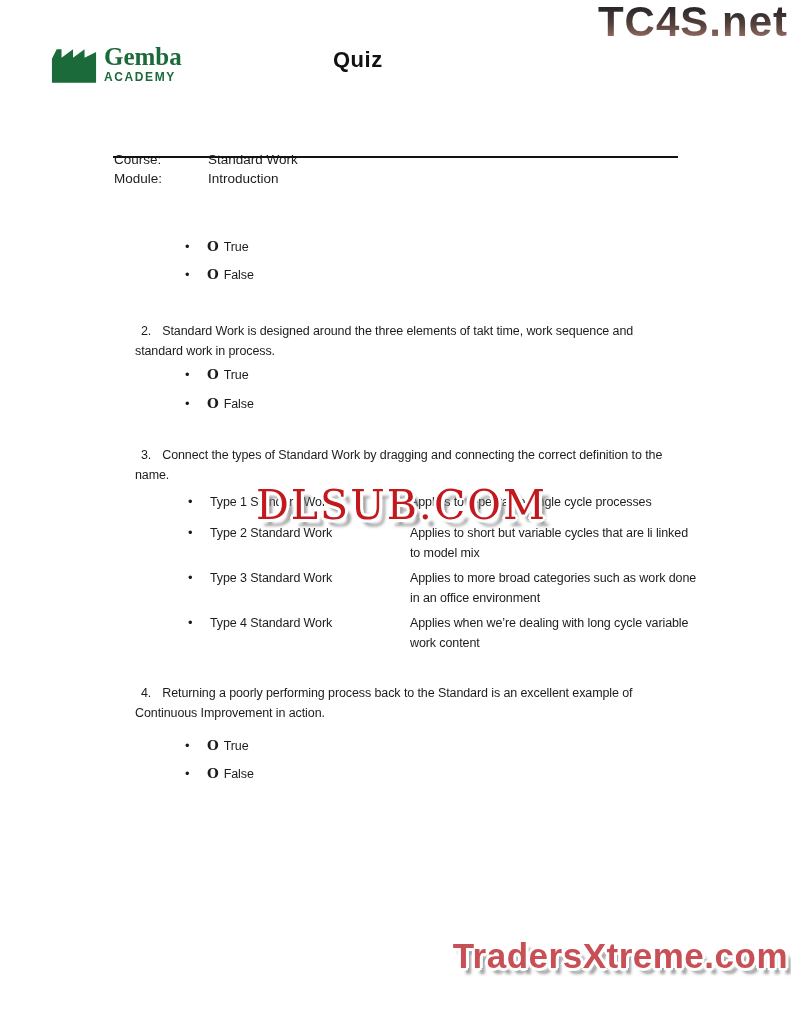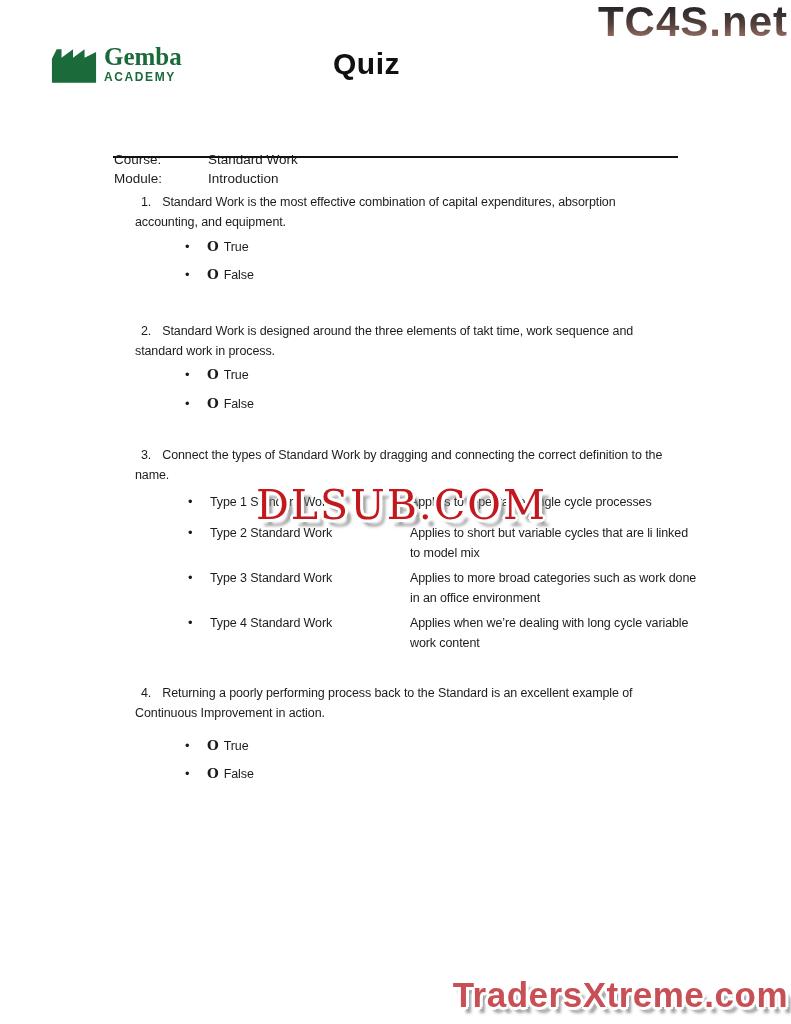--- a/index.html
+++ b/index.html
@@ -8,39 +8,39 @@
     font-family:"Liberation Sans",sans-serif;color:#1c1c1c;overflow:hidden;
   }
 
   
   .logo{position:absolute;left:50px;top:44px;display:flex;align-items:flex-end;gap:6px;}
   .logo svg{width:48px;height:37px;display:block;}
   .logo-text{line-height:1;}
   .logo-brand{font-family:"Liberation Serif",serif;font-weight:bold;font-size:25px;color:#1b6a3a;letter-spacing:0px;}
   .logo-sub{font-size:12px;font-weight:bold;color:#1b6a3a;letter-spacing:1.6px;margin-top:2px;}
 
-  .page-title{position:absolute;left:333px;top:47px;font-size:30px;font-weight:bold;letter-spacing:.5px;color:#111;}
+  .page-title{position:absolute;left:333px;top:47px;font-size:22px;font-weight:bold;letter-spacing:.5px;color:#111;}
 
   
   .wm-tc4s{
     position:absolute;top:-2px;right:3px;font-size:42px;font-weight:bold;letter-spacing:1px;
     background:linear-gradient(180deg,#262626 18%,#54413c 55%,#a2756b 88%);
     -webkit-background-clip:text;background-clip:text;color:transparent;
   }
   .wm-dlsub{
     position:absolute;left:256px;top:481px;
     font-family:"DejaVu Serif",serif;font-weight:normal;font-size:41px;letter-spacing:2px;
     color:#c2181e;white-space:nowrap;
     text-shadow:
       -2px -2px 0 #fff, 2px -2px 0 #fff, -2px 2px 0 #fff, 2px 2px 0 #fff,
       -3px 0 0 #fff, 3px 0 0 #fff, 0 -3px 0 #fff, 0 3px 0 #fff,
       6px 7px 3px rgba(125,125,125,.75);
   }
   .wm-traders{
-    position:absolute;top:975px;right:3px;
+    position:absolute;top:936px;right:3px;
     font-weight:bold;font-size:35px;letter-spacing:.5px;color:#c84f55;white-space:nowrap;
     text-shadow:
       -2px -2px 0 #fff, 2px -2px 0 #fff, -2px 2px 0 #fff, 2px 2px 0 #fff,
       -3px 0 0 #fff, 3px 0 0 #fff, 0 -3px 0 #fff, 0 3px 0 #fff,
       5px 6px 3px rgba(125,125,125,.75);
   }
 
   
   .meta{position:absolute;left:114px;top:122px;font-size:13.5px;margin-top:28px;}
   .meta-row{display:flex;height:19px;line-height:19px;}
@@ -94,21 +94,20 @@
     <span class="meta-value">Standard Work</span>
   </div>
   <div class="meta-row">
     <span class="meta-label">Module:</span>
     <span class="meta-value">Introduction</span>
   </div>
 </div>
 <div class="rule"></div>
 
 <div class="question" id="q1">
-  <p class="qtext-p"><span>1.</span><span class="qtext">Standard Work is the most effective combination of capital expenditures, absorption accounting, and equipment.</span></p>
   <div class="opt opt-0">
     <span class="bullet">•</span>
     <span class="radio">O</span>
     <span class="opt-label">True</span>
   </div>
   <div class="opt opt-1">
     <span class="bullet">•</span>
     <span class="radio">O</span>
     <span class="opt-label">False</span>
   </div>

